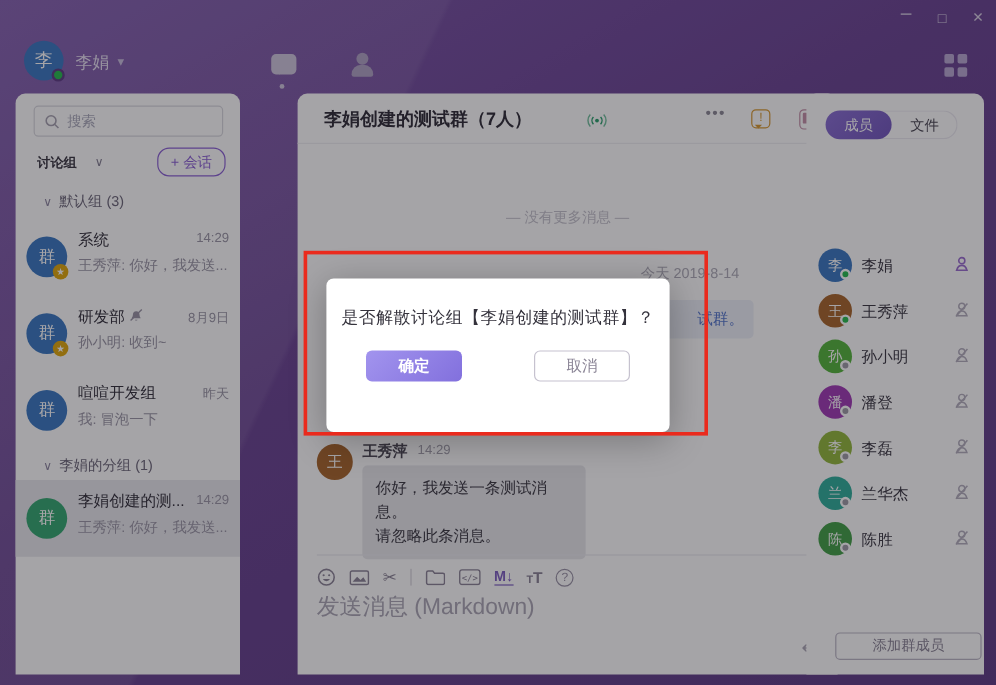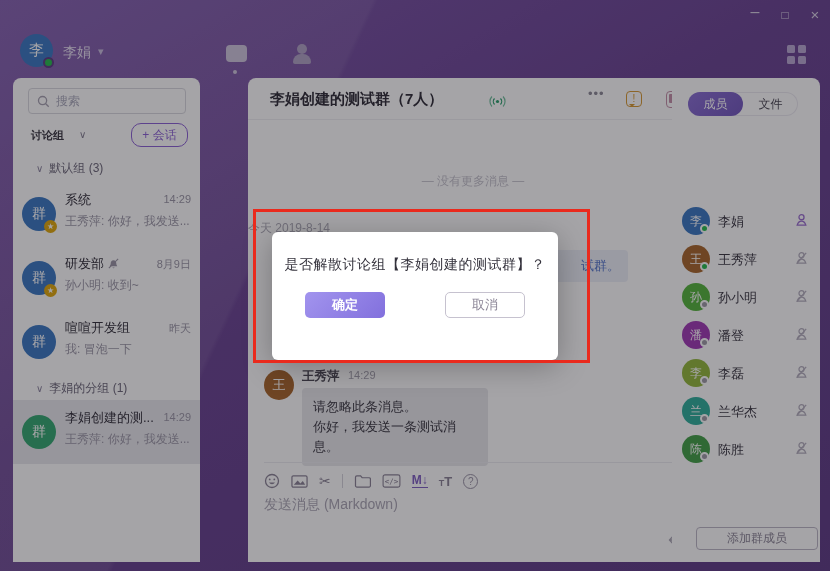--- a/index.html
+++ b/index.html
@@ -68,39 +68,39 @@
   .chat-title { position:absolute; left:22px; top:12px; font-size:15px; font-weight:bold; color:#2f2d37; }
   .broadcast { position:absolute; left:240px; top:16px; }
   .hd-more { position:absolute; left:340px; top:8px; color:#8d8a97; font-size:13px; letter-spacing:1px; }
   .hd-notice { position:absolute; left:378px; top:13px; width:16px; height:16px; border:1.5px solid #d79a33;
                border-radius:4px; color:#d79a33; font-size:10px; text-align:center; line-height:14px; }
   .hd-notice::after { content:""; position:absolute; left:2px; bottom:-4px; border:3px solid transparent; border-top-color:#d79a33; }
   .hd-toggle { position:absolute; left:418px; top:13px; width:15px; height:17px; border:1.5px solid #c490a8;
                border-radius:4px; }
   .hd-toggle::before { content:""; position:absolute; left:2px; top:2px; width:4px; height:9px; background:#c490a8; border-radius:1px; }
   .no-more { position:absolute; left:0; top:95px; width:450px; text-align:center; font-size:12px; color:#c4c2cc; }
-  .date-div { position:absolute; left:0; top:142px; width:368px; text-align:left; font-size:12px; color:#aeacb8; }
+  .date-div { position:absolute; left:0; top:142px; width:368px; text-align:right; font-size:12px; color:#aeacb8; }
   .notice-bubble { position:absolute; left:140px; top:172px; width:240px; height:32px; background:#eef1f9;
                    border-radius:4px; font-size:13px; color:#5577cc; text-align:right; line-height:32px; padding-right:8px; }
   .msg-avatar { position:absolute; left:16px; top:292px; width:30px; height:30px; border-radius:50%;
                 background:#a9672c; color:#fff; font-size:13px; display:flex; align-items:center; justify-content:center; }
   .msg-name { position:absolute; left:54px; top:290px; font-size:12.5px; color:#4c4955; font-weight:bold; }
   .msg-time { position:absolute; left:100px; top:291px; font-size:11px; color:#a5a2ae; }
   .msg-bubble { position:absolute; left:54px; top:310px; width:186px; background:#e8e8ec; border-radius:4px;
                 padding:9px 11px; font-size:13px; color:#3b3942; line-height:20px; }
   .chat-divider { position:absolute; left:16px; top:384px; width:420px; height:1px; background:#ececf1; }
   .toolbar { position:absolute; left:16px; top:392px; height:22px; display:flex; align-items:center; gap:11px; }
   .tb-i { color:#8b8496; font-size:14px; display:flex; align-items:center; }
   .tb-sep { width:1px; height:14px; background:#d4d2da; }
   .tb-md { color:#7f5fc2; font-size:12px; font-weight:bold; border-bottom:1.5px solid #7f5fc2; line-height:13px; }
   .tb-tt { color:#8b8496; font-size:13px; font-weight:bold; }
   .tb-tt .small { font-size:9px; }
   .tb-help { width:15px; height:15px; border:1.2px solid #9a94a6; border-radius:50%; color:#9a94a6;
              font-size:10px; text-align:center; line-height:13px; }
-  .chat-input { position:absolute; left:16px; top:418px; width:420px; border:none; outline:none; font-size:14px;
+  .chat-input { position:absolute; left:16px; top:418px; width:420px; border:none; outline:none; font-size:19px;
                 color:#4c1d95; background:transparent; font-family:"Liberation Sans",sans-serif; }
   .chat-input::placeholder { color:#aba7b5; }
   .return-key { position:absolute; left:420px; top:452px; font-size:16px; color:#aba7b5; }
 
   
   .tabs-pill { position:absolute; left:16px; top:14px; width:110px; height:24px; background:#fff;
                border-radius:12px; box-shadow:0 0 0 1px #eceaf1 inset; display:flex; }
   .tab { width:55px; height:24px; border-radius:12px; font-size:12px; display:flex; align-items:center; justify-content:center; }
   .tab.active { background:linear-gradient(135deg,#8a6fd4,#7257bd); color:#fff; }
   .tab.idle { color:#4c4955; }
@@ -227,22 +227,22 @@
     </div>
 
     <div class="no-more">— 没有更多消息 —</div>
     <div class="date-div">今天 2019-8-14</div>
     <div class="notice-bubble">试群。</div>
 
     <div class="msg-avatar">王</div>
     <div class="msg-name">王秀萍</div>
     <div class="msg-time">14:29</div>
     <div class="msg-bubble">
+      <div>你好，我发送一条测试消息。</div>
       <div>请忽略此条消息。</div>
-      <div>你好，我发送一条测试消息。</div>
     </div>
 
     <div class="chat-divider"></div>
 
     <div class="toolbar">
       <span class="tb-i">
         <svg width="16" height="16" viewBox="0 0 16 16">
             <circle cx="8" cy="8" r="6.5" fill="none" stroke="#8b8496" stroke-width="1.3"></circle>
             <circle cx="5.7" cy="6.4" r="0.9" fill="#8b8496"></circle>
             <circle cx="10.3" cy="6.4" r="0.9" fill="#8b8496"></circle>

